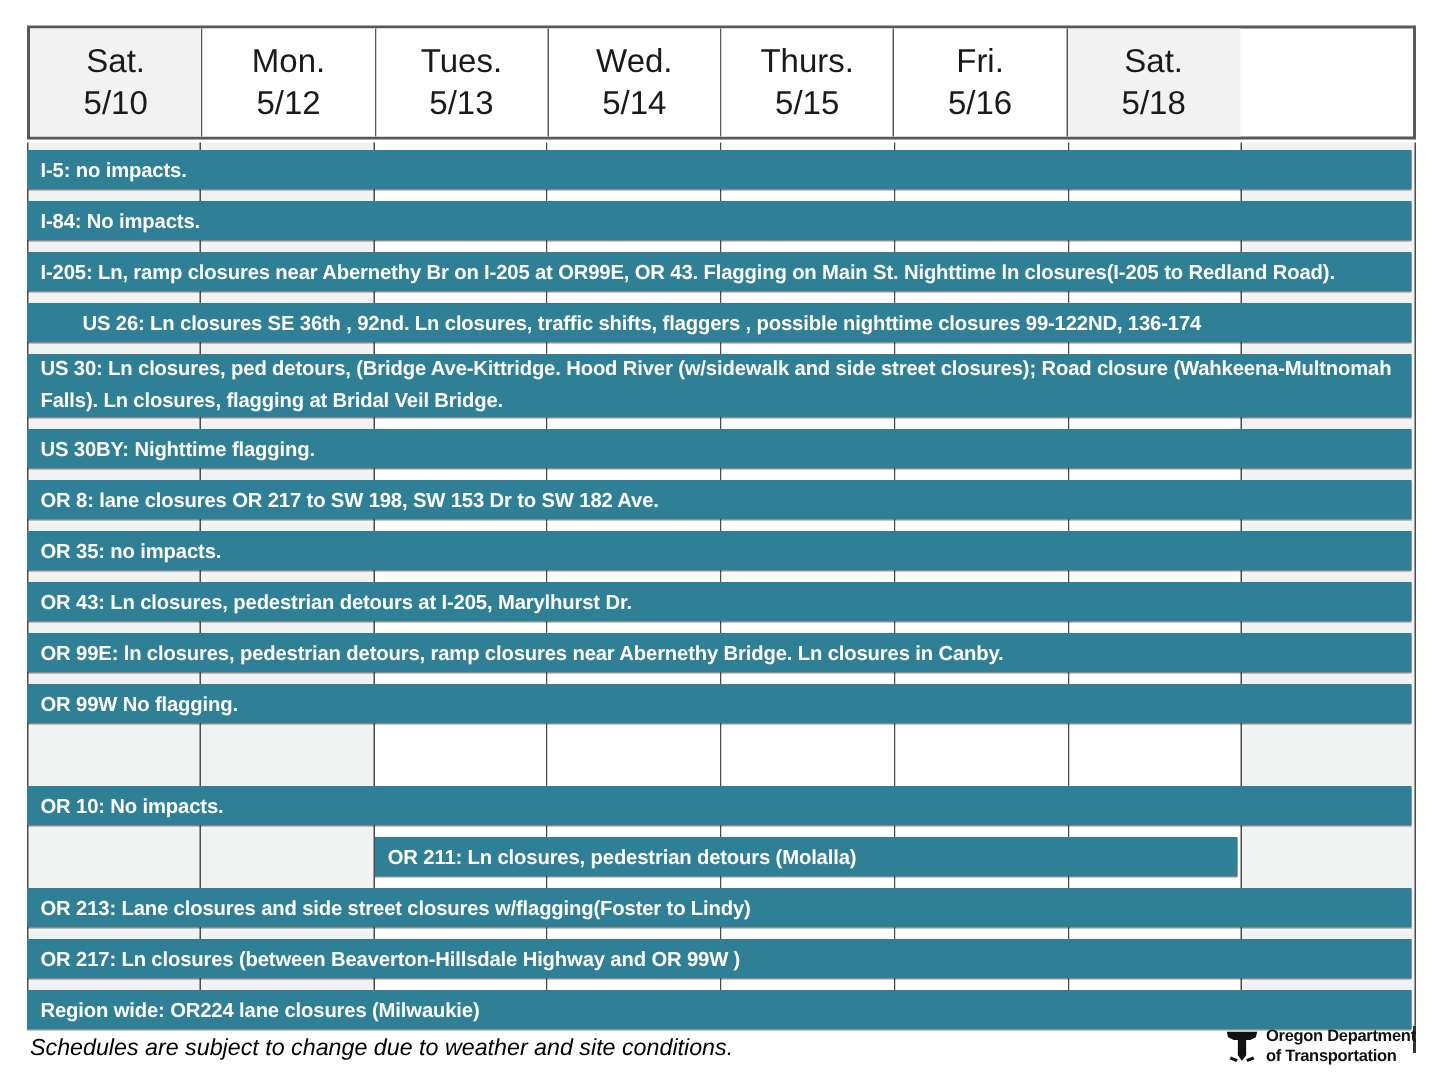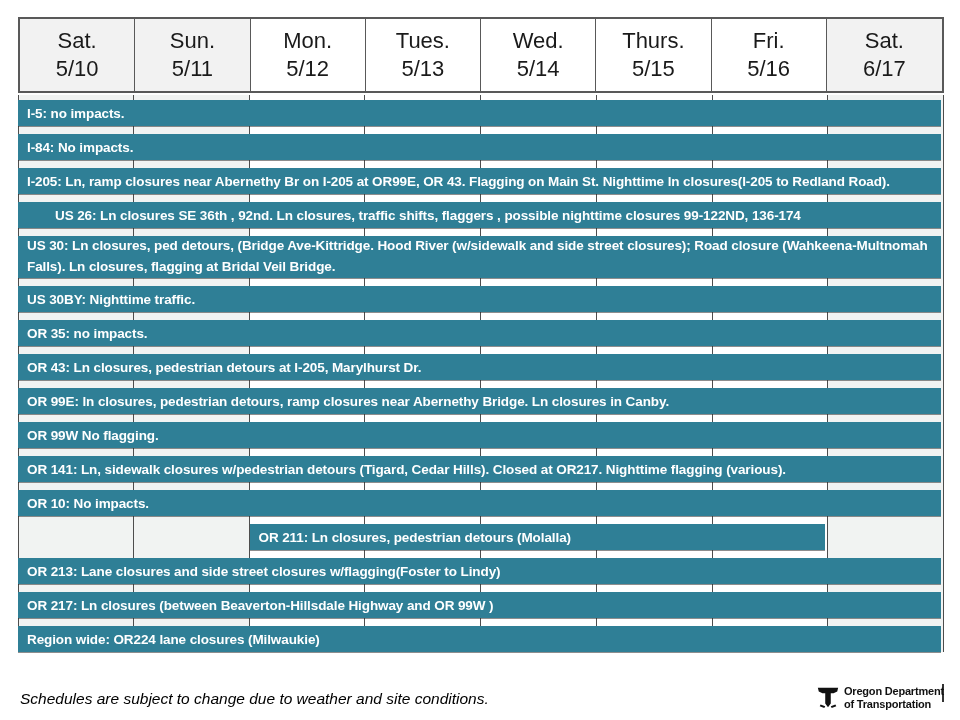--- a/index.html
+++ b/index.html
@@ -66,24 +66,20 @@
 </head>
 <body>
 
 <div class="slide">
 
   <div class="week-header">
       <div class="day-cell weekend">
         <div class="day">Sat.</div>
         <div class="date">5/10</div>
       </div>
-      <div class="day-cell weekend">
-        <div class="day">Sun.</div>
-        <div class="date">5/11</div>
-      </div>
       <div class="day-cell">
         <div class="day">Mon.</div>
         <div class="date">5/12</div>
       </div>
       <div class="day-cell">
         <div class="day">Tues.</div>
         <div class="date">5/13</div>
       </div>
       <div class="day-cell">
         <div class="day">Wed.</div>
@@ -92,21 +88,21 @@
       <div class="day-cell">
         <div class="day">Thurs.</div>
         <div class="date">5/15</div>
       </div>
       <div class="day-cell">
         <div class="day">Fri.</div>
         <div class="date">5/16</div>
       </div>
       <div class="day-cell weekend">
         <div class="day">Sat.</div>
-        <div class="date">6/17</div>
+        <div class="date">5/18</div>
       </div>
     </div>
 
   <div class="body">
       <div class="row spacer">
         <div class="cells">
           <div class="cell weekend"></div>
           <div class="cell weekend"></div>
           <div class="cell"></div>
           <div class="cell"></div>
@@ -185,21 +181,34 @@
         <div class="cells">
           <div class="cell weekend"></div>
           <div class="cell weekend"></div>
           <div class="cell"></div>
           <div class="cell"></div>
           <div class="cell"></div>
           <div class="cell"></div>
           <div class="cell"></div>
           <div class="cell weekend"></div>
         </div>
-        <div class="bar" style="left: 0%; width: calc(100% - 3px);">US 30BY: Nighttime traffic.</div>
+        <div class="bar" style="left: 0%; width: calc(100% - 3px);">US 30BY: Nighttime flagging.</div>
+      </div>
+      <div class="row">
+        <div class="cells">
+          <div class="cell weekend"></div>
+          <div class="cell weekend"></div>
+          <div class="cell"></div>
+          <div class="cell"></div>
+          <div class="cell"></div>
+          <div class="cell"></div>
+          <div class="cell"></div>
+          <div class="cell weekend"></div>
+        </div>
+        <div class="bar" style="left: 0%; width: calc(100% - 3px);">OR 8: lane closures OR 217 to SW 198, SW 153 Dr to SW 182 Ave.</div>
       </div>
       <div class="row">
         <div class="cells">
           <div class="cell weekend"></div>
           <div class="cell weekend"></div>
           <div class="cell"></div>
           <div class="cell"></div>
           <div class="cell"></div>
           <div class="cell"></div>
           <div class="cell"></div>
@@ -250,21 +259,20 @@
         <div class="cells">
           <div class="cell weekend"></div>
           <div class="cell weekend"></div>
           <div class="cell"></div>
           <div class="cell"></div>
           <div class="cell"></div>
           <div class="cell"></div>
           <div class="cell"></div>
           <div class="cell weekend"></div>
         </div>
-        <div class="bar" style="left: 0%; width: calc(100% - 3px);">OR 141: Ln, sidewalk closures w/pedestrian detours (Tigard, Cedar Hills). Closed at OR217.  Nighttime flagging (various).</div>
       </div>
       <div class="row">
         <div class="cells">
           <div class="cell weekend"></div>
           <div class="cell weekend"></div>
           <div class="cell"></div>
           <div class="cell"></div>
           <div class="cell"></div>
           <div class="cell"></div>
           <div class="cell"></div>

